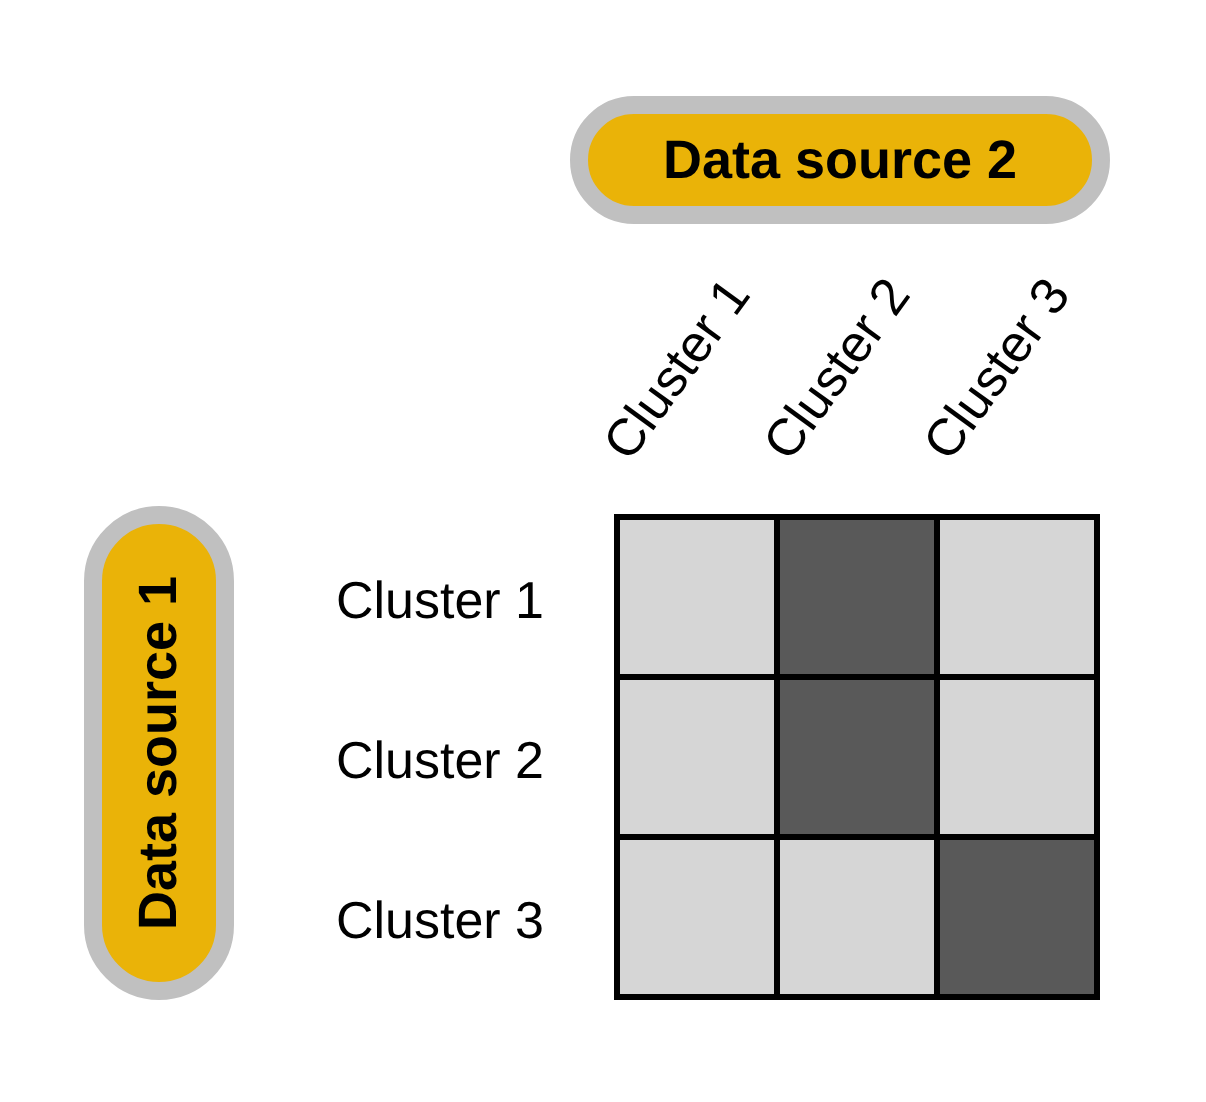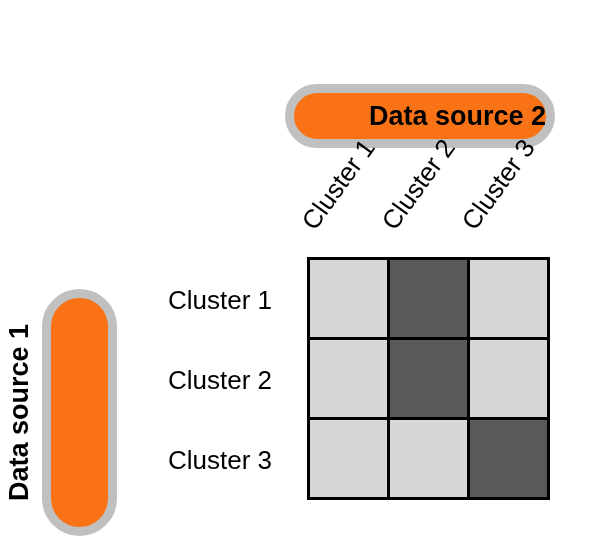--- a/index.html
+++ b/index.html
@@ -16,25 +16,24 @@
     overflow: hidden;
     color: #000000;
   }
 
   
   .pill {
     position: absolute;
     box-sizing: border-box;
     border: 9px solid #c0c0c0;
     border-radius: 40px;
-    background: #f97316;
+    background: #eab308;
     display: flex;
     align-items: center;
-    justify-content: flex-end;
-    margin-top: 36px;
+    justify-content: center;
   }
   .pill-top {
     left: 285px;
     top: 48px;
     width: 270px;
     height: 64px;
   }
   .pill-left {
     left: 42px;
     top: 253px;

